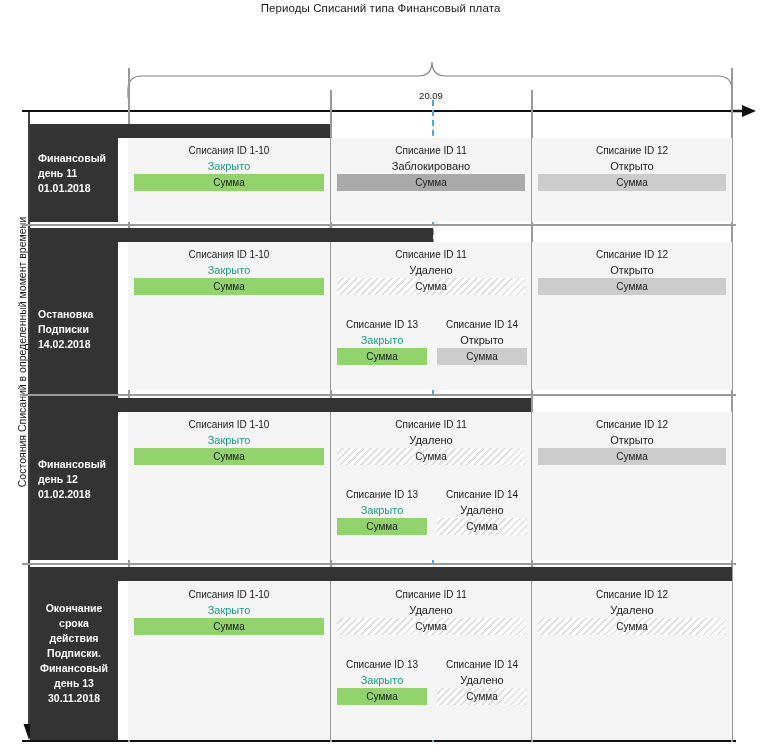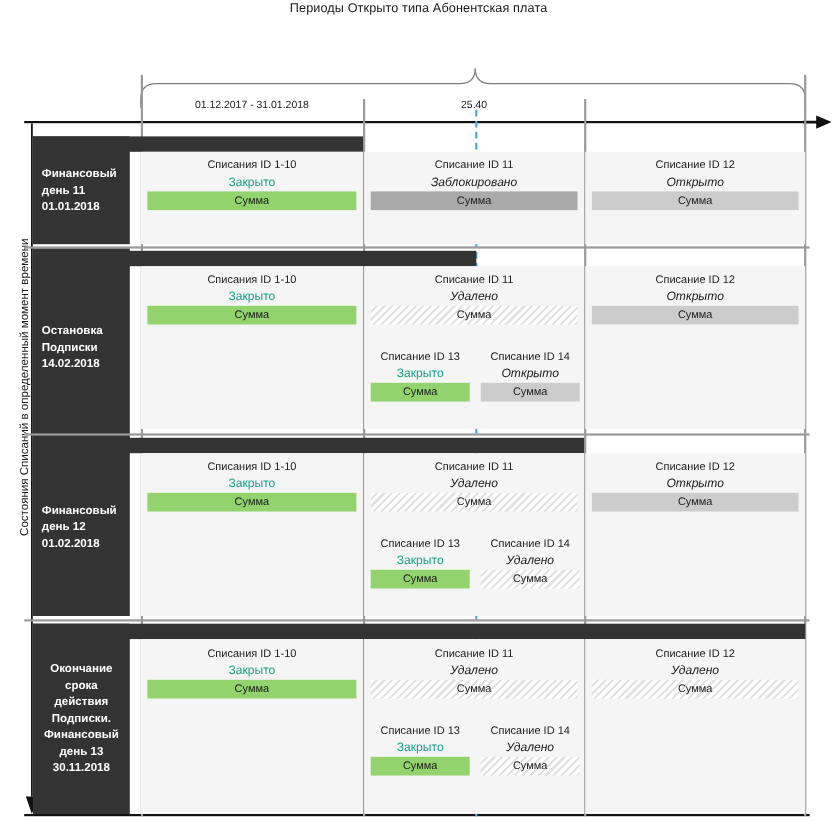--- a/index.html
+++ b/index.html
@@ -84,52 +84,51 @@
   .panel{
     position:absolute;background:#f5f5f5;
     box-sizing:border-box;
   }
 
   
   .card{position:absolute;box-sizing:border-box;text-align:center;}
   .card .cid{font-size:10px;color:#1a1a1a;line-height:14px;}
   .card .cstate{font-size:11px;line-height:16px;}
   .card .cstate.closed{color:#19a187;}
-  .card .cstate.other{color:#1a1a1a;font-style:italic;}
+  .card .cstate.other{color:#1a1a1a;}
   .sumbar{
     height:17px;line-height:17px;font-size:10px;color:#1a1a1a;
     text-align:center;
   }
   .sumbar.green{background:#92d36e;}
   .sumbar.graydark{background:#aaaaaa;}
   .sumbar.graylight{background:#cccccc;}
   .sumbar.hatch{
     background-image:repeating-linear-gradient(135deg,
       #ffffff 0px,#ffffff 3px,#e2e2e2 3px,#e2e2e2 5px);
   }
 </style>
 </head>
 <body>
 
 <div id="stage">
 
-  <div class="top-title">Периоды Открыто типа Абонентская плата</div>
+  <div class="top-title">Периоды Списаний типа Финансовый плата</div>
 
   <svg class="brace-svg" width="761" height="80">
     <path d="M128 98 L128 72 Q128 58 142 58 L418 58 Q432 58 432 44 Q432 58 446 58 L718 58 Q732 58 732 72 L732 98" fill="none" stroke="#808080" stroke-width="1.2"></path>
   </svg>
 
   <div class="vaxis-label">Состояния Списаний в определенный момент времени</div>
   <svg class="vaxis-arrow" width="20" height="632">
     <line x1="7" y1="0" x2="7" y2="612" stroke="#111" stroke-width="1.6"></line>
     <polygon points="7,628 1.5,612 12.5,612" fill="#111"></polygon>
   </svg>
 
-  <div class="period-head" style="left:128px;width:202px;">01.12.2017 - 31.01.2018</div>
-  <div class="period-head" style="left:331px;width:200px;">25.40</div>
+  <div class="period-head" style="left:331px;width:200px;">20.09</div>
 
   <div class="haxis"></div>
   <svg class="haxis-arrow" width="28" height="18">
     <line x1="0" y1="9" x2="16" y2="9" stroke="#111" stroke-width="2.5"></line>
     <polygon points="26,9 12,3 12,15" fill="#111"></polygon>
   </svg>
   <div class="baxis"></div>
 
   <div class="colsep" style="left:128px;top:68px;height:674px;"></div>
   <div class="colsep" style="left:330px;top:90px;height:652px;"></div>
@@ -168,21 +167,21 @@
     <div class="sumbar graylight">Сумма</div>
   </div>
 
   <div class="rowsep" style="top:224px;"></div>
 
   <div class="rowbar" style="position:absolute;left:30px;top:228px;width:403px;height:14px;background:#333;"></div>
   <div class="panel" style="left:128px;top:242px;width:202px;height:148px;"></div>
   <div class="panel" style="left:331px;top:242px;width:200px;height:148px;"></div>
   <div class="panel" style="left:532px;top:242px;width:200px;height:148px;"></div>
 
-  <div class="statecell" style="left:30px;top:226px;width:88px;height:180px;">
+  <div class="statecell" style="left:30px;top:239px;width:88px;height:180px;">
     <div class="inner" style="white-space:pre-line;">Остановка
 Подписки
 14.02.2018</div>
   </div>
 
   <div class="card" style="left:134px;top:248px;width:190px;">
     <div class="cid">Списания ID 1-10</div>
     <div class="cstate closed">Закрыто</div>
     <div class="sumbar green">Сумма</div>
   </div>

